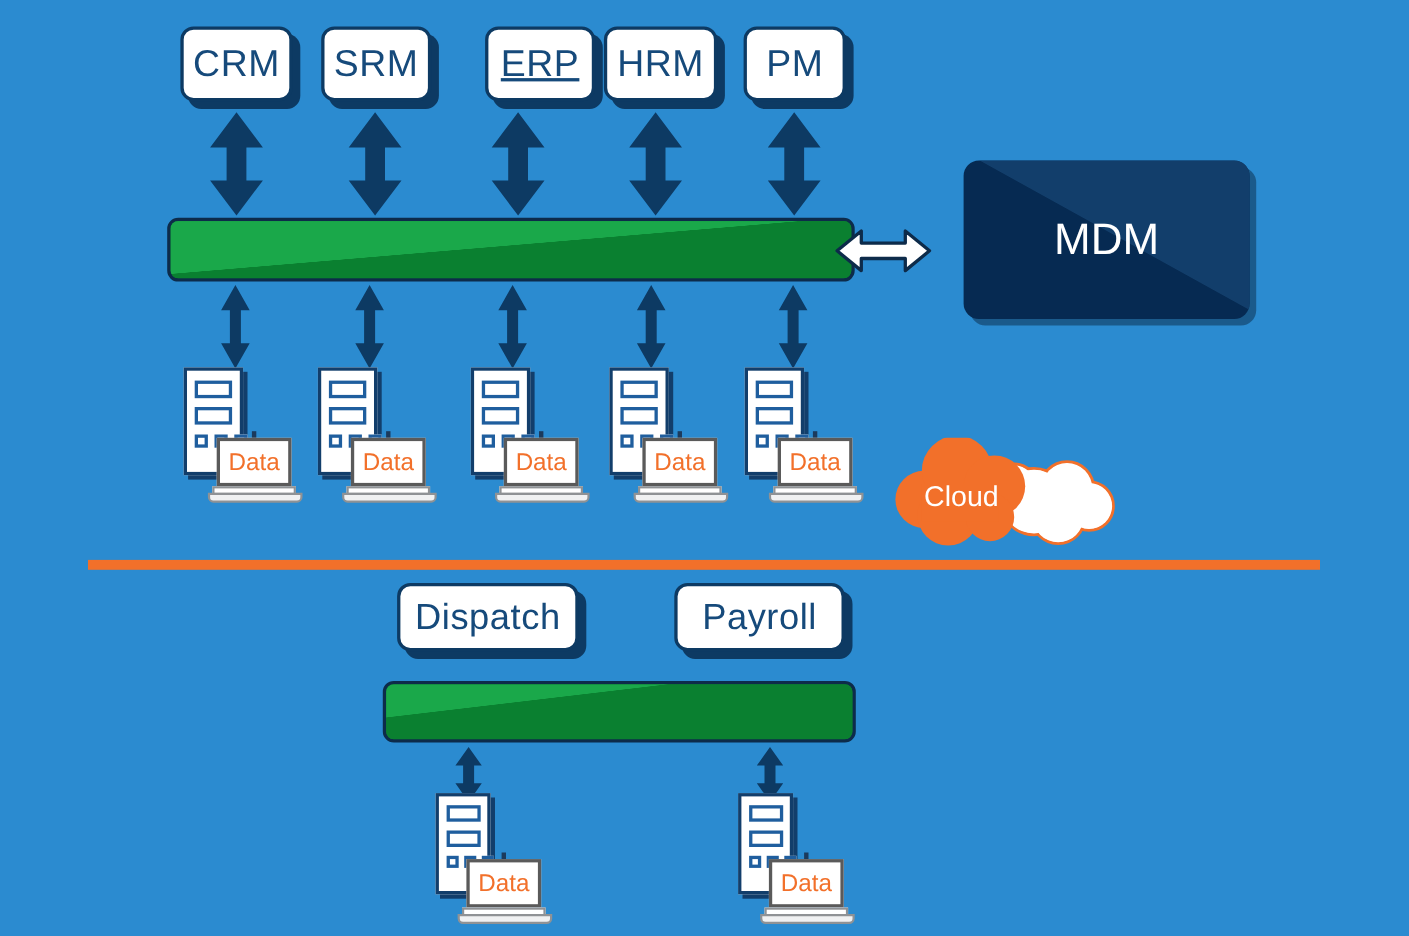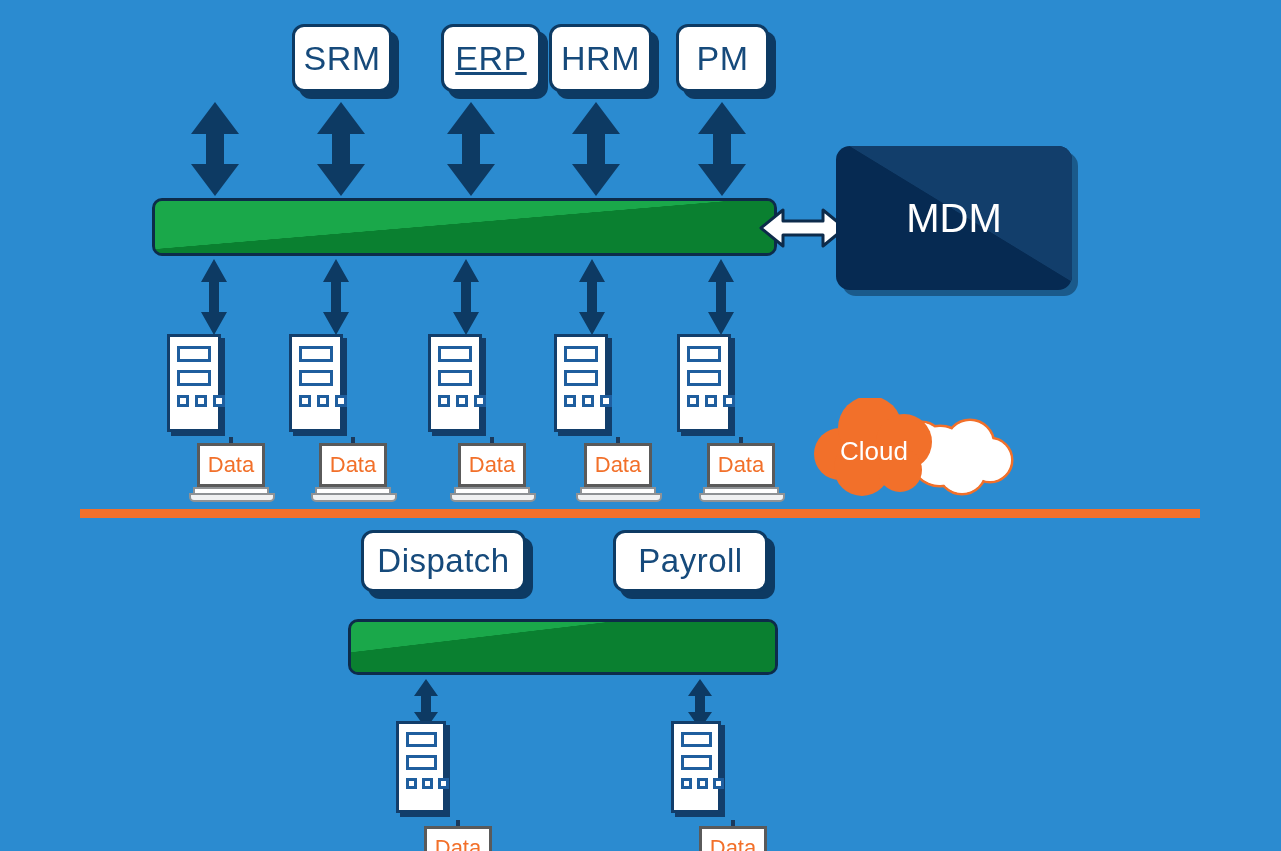--- a/index.html
+++ b/index.html
@@ -86,21 +86,21 @@
   }
   .slot{
     position:absolute;left:7px;background:#ffffff;
     border:3px solid #1f5e9e;box-sizing:border-box;
   }
   .sq{
     position:absolute;background:#ffffff;
     border:3px solid #1f5e9e;box-sizing:border-box;
   }
   
-  .laptop{position:absolute;margin-top:45px;}
+  .laptop{position:absolute;}
   .lid{
     position:absolute;left:0;top:0;
     background:#ffffff;border:3px solid #5a5a5a;
     box-sizing:border-box;
     display:flex;align-items:center;justify-content:center;
   }
   .lid .dtxt{color:#f2702a;font-size:22px;line-height:1;}
   .neck{position:absolute;background:#1b3a5c;}
   .base{
     position:absolute;background:#ffffff;
@@ -117,20 +117,23 @@
   #cloud .ctxt{
     position:absolute;color:#ffffff;font-size:26px;
     left:28px;top:38px;white-space:nowrap;
   }
 </style>
 </head>
 <body>
 
 <div id="stage">
 
+  <div class="appbox" style="left:164px;top:24px;width:102px;height:68px;">
+    <span>CRM</span>
+  </div>
   <div class="appbox" style="left:292px;top:24px;width:100px;height:68px;">
     <span>SRM</span>
   </div>
   <div class="appbox" style="left:441px;top:24px;width:100px;height:68px;text-decoration:underline;">
     <span>ERP</span>
   </div>
   <div class="appbox" style="left:549px;top:24px;width:103px;height:68px;">
     <span>HRM</span>
   </div>
   <div class="appbox" style="left:676px;top:24px;width:93px;height:68px;">
@@ -166,21 +169,21 @@
   <div class="greenbar" id="esbbar" style="left:152px;top:198px;width:625px;height:58px;">
     <div class="wedge"></div>
   </div>
 
   <div class="arrow" style="left:757px;top:205px;width:92px;height:46px;">
     <svg width="92" height="46" viewBox="0 0 92 46">
       <path d="M4 23 L26 5 L26 16 L66 16 L66 5 L88 23 L66 41 L66 30 L26 30 L26 41 Z" fill="#ffffff" stroke="#0d2b4a" stroke-width="3" stroke-linejoin="round"></path>
     </svg>
   </div>
 
-  <div id="mdm" style="left:836px;top:146px;width:236px;height:144px;">
+  <div id="mdm" style="left:876px;top:146px;width:236px;height:144px;padding-left:24px;">
     <div class="mwedge"></div>
     <div class="mlbl">MDM</div>
   </div>
 
   <div class="arrow" style="left:199px;top:258px;width:30px;height:78px;">
     <svg width="30" height="78" viewBox="0 0 30 78">
         <path d="M15 1 L28 24 L20 24 L20 54 L28 54 L15 77 L2 54 L10 54 L10 24 L2 24 Z" fill="#0d3a63"></path>
       </svg>
   </div>
   <div class="arrow" style="left:321px;top:258px;width:30px;height:78px;">

